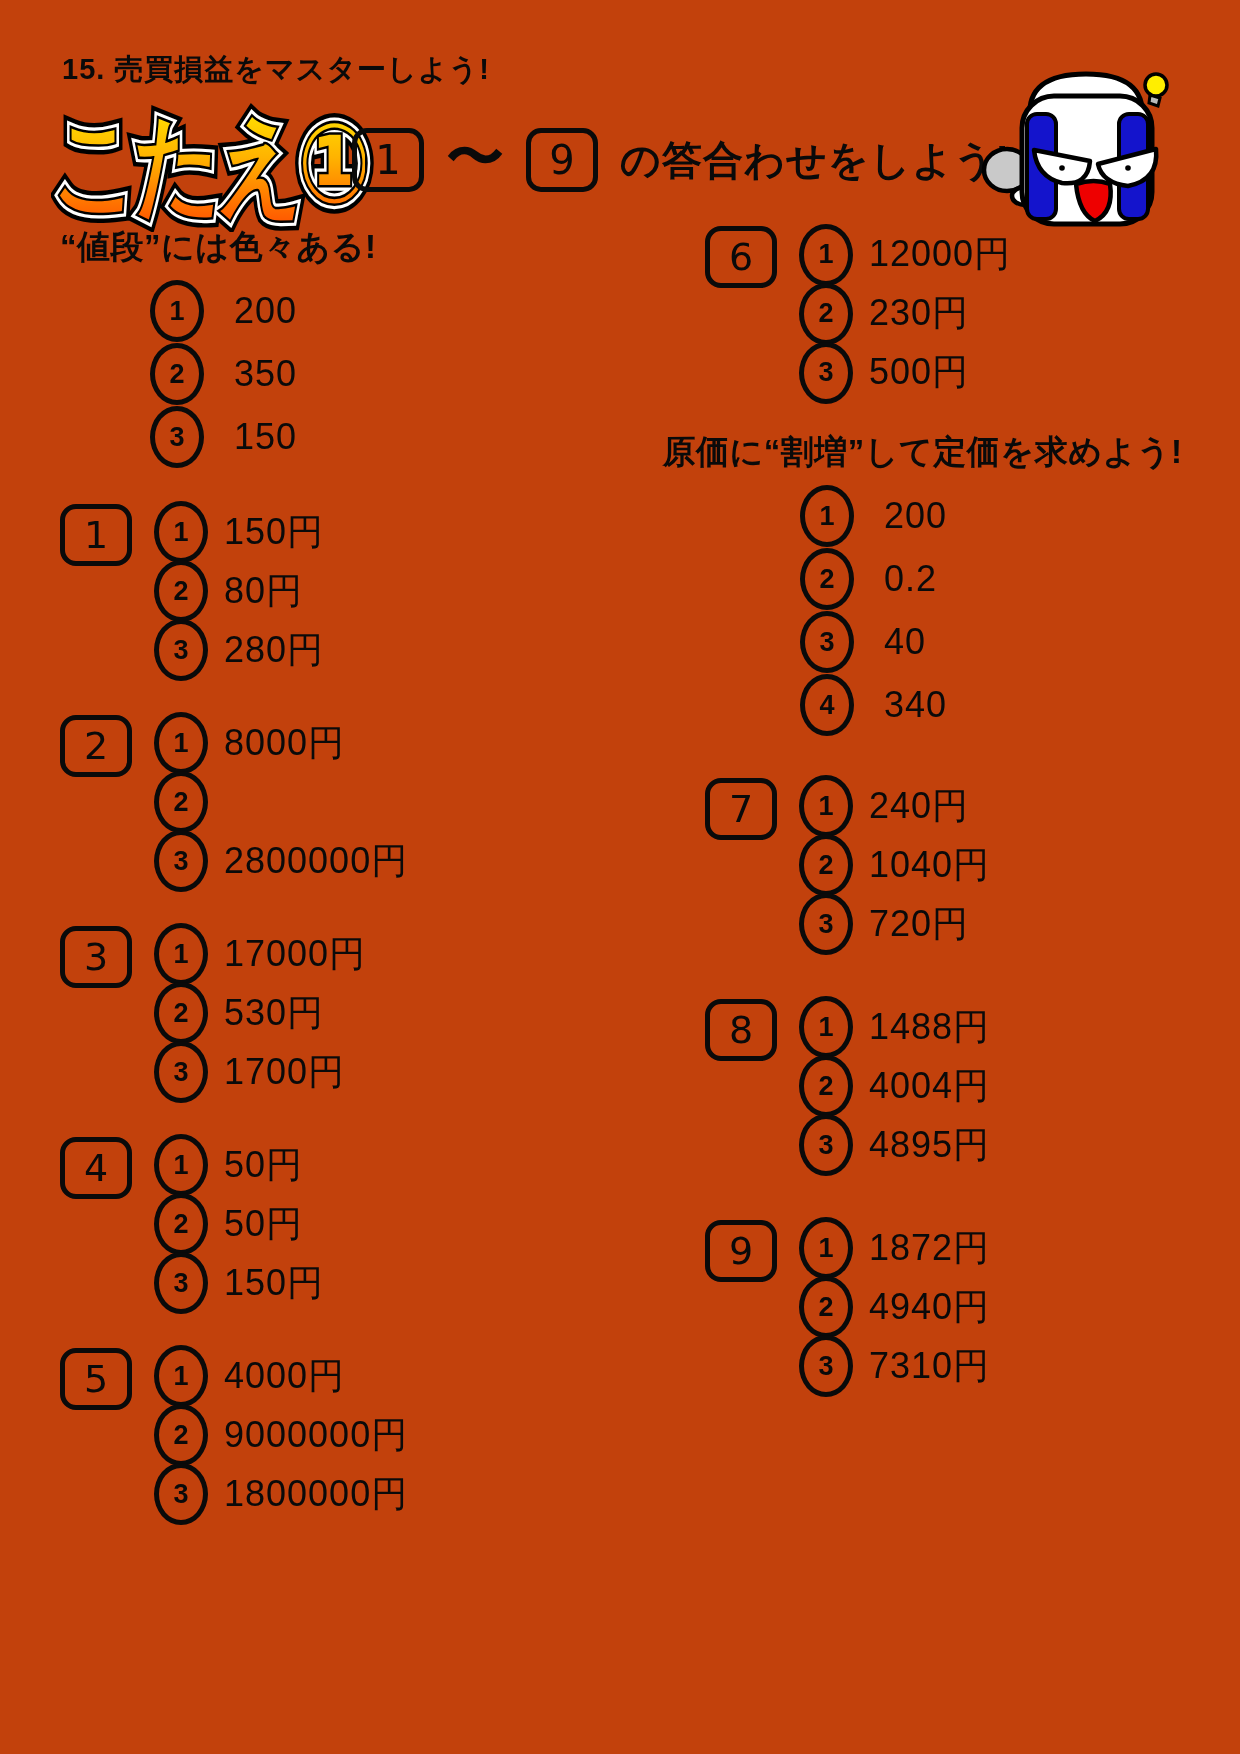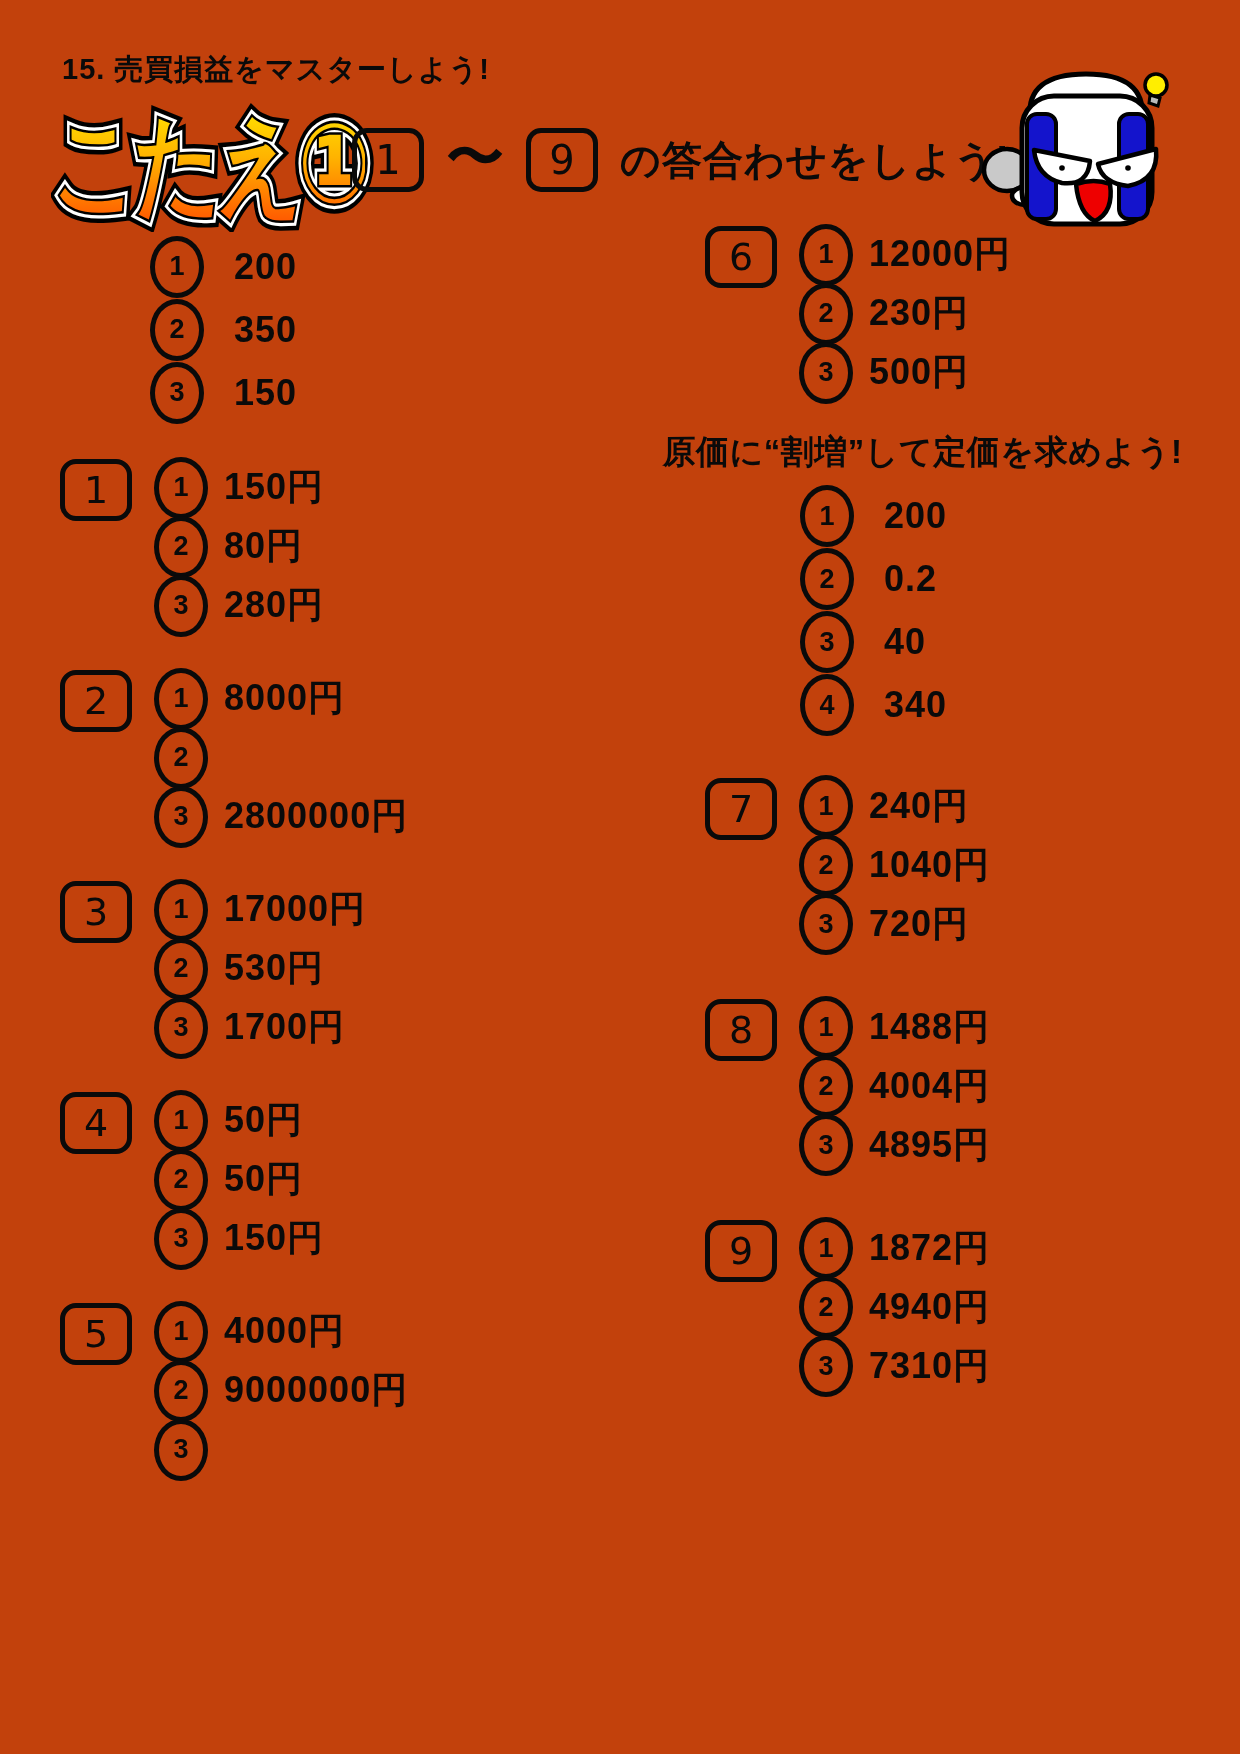--- a/index.html
+++ b/index.html
@@ -44,21 +44,21 @@
   .section-title{font-size:33px;font-weight:800;letter-spacing:0.5px;line-height:1.35;}
   .intro-items{margin-top:10px;}
   .intro-items .row{padding-left:90px;height:63px;}
   .intro-items .val{margin-left:30px;}
   .row{display:flex;align-items:center;height:59px;}
   .circ{
     flex:0 0 auto;width:44px;height:52px;border:5px solid #0a0a0a;border-radius:50%;
     display:flex;align-items:center;justify-content:center;
     font-size:27px;font-weight:800;
   }
-  .val{font-size:36px;font-weight:700;letter-spacing:1px;margin-left:16px;white-space:nowrap;}
+  .val{font-size:36px;font-weight:400;letter-spacing:1px;margin-left:16px;white-space:nowrap;}
   .group{display:flex;align-items:flex-start;margin-top:34px;}
   .qbox{
     flex:0 0 auto;margin-top:1px;width:62px;height:52px;border:5px solid #0a0a0a;border-radius:16px;
     display:flex;align-items:center;justify-content:center;
     font-size:38px;font-weight:400;font-family:"DejaVu Sans","Liberation Sans",sans-serif;
   }
   .group .items{margin-left:22px;}
   .col-right .group{margin-left:75px;}
   .col-right .section-title{margin-left:25px;margin-top:28px;text-align:center;}
   .col-right .intro-items .row{padding-left:170px;}
@@ -108,20 +108,21 @@
     <circle cx="148" cy="104" r="2.8" fill="#000"></circle>
 
     <path d="M96,120 Q114,114 130,120 Q134,148 115,157 Q99,150 96,120 Z" fill="#ee0000" stroke="#000" stroke-width="4.5" stroke-linejoin="round"></path>
 
     <circle cx="176" cy="21" r="11" fill="#ffee00" stroke="#000" stroke-width="3.5"></circle>
     <path d="M170,31 l10,3 l-2,8 l-9,-3 Z" fill="#bbbbbb" stroke="#000" stroke-width="3"></path>
   </svg>
 
   <div class="col col-left">
 
+    <div class="section-title">“値段”には色々ある!</div>
     <div class="intro-items">
       <div class="row">
         <span class="circ">1</span>
         <span class="val">200</span>
       </div>
       <div class="row">
         <span class="circ">2</span>
         <span class="val">350</span>
       </div>
       <div class="row">
@@ -207,20 +208,21 @@
         <div class="row">
           <span class="circ">1</span>
           <span class="val">4000円</span>
         </div>
         <div class="row">
           <span class="circ">2</span>
           <span class="val">9000000円</span>
         </div>
         <div class="row">
           <span class="circ">3</span>
+          <span class="val">1800000円</span>
         </div>
       </div>
     </div>
 
   </div>
 
   <div class="col col-right">
 
     <div class="group" style="margin-top:0;">
       <div class="qbox">6</div>

